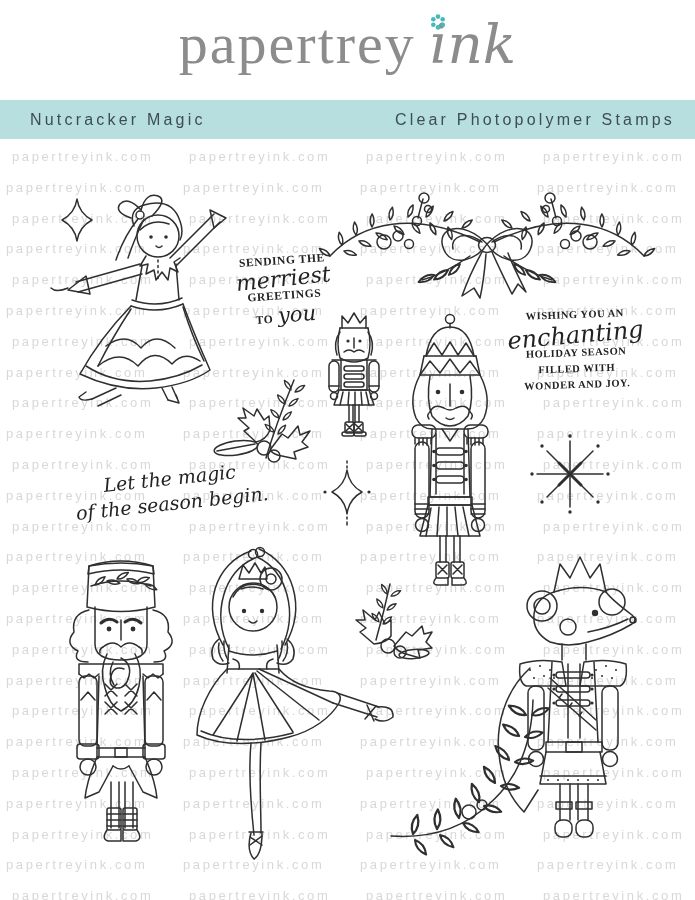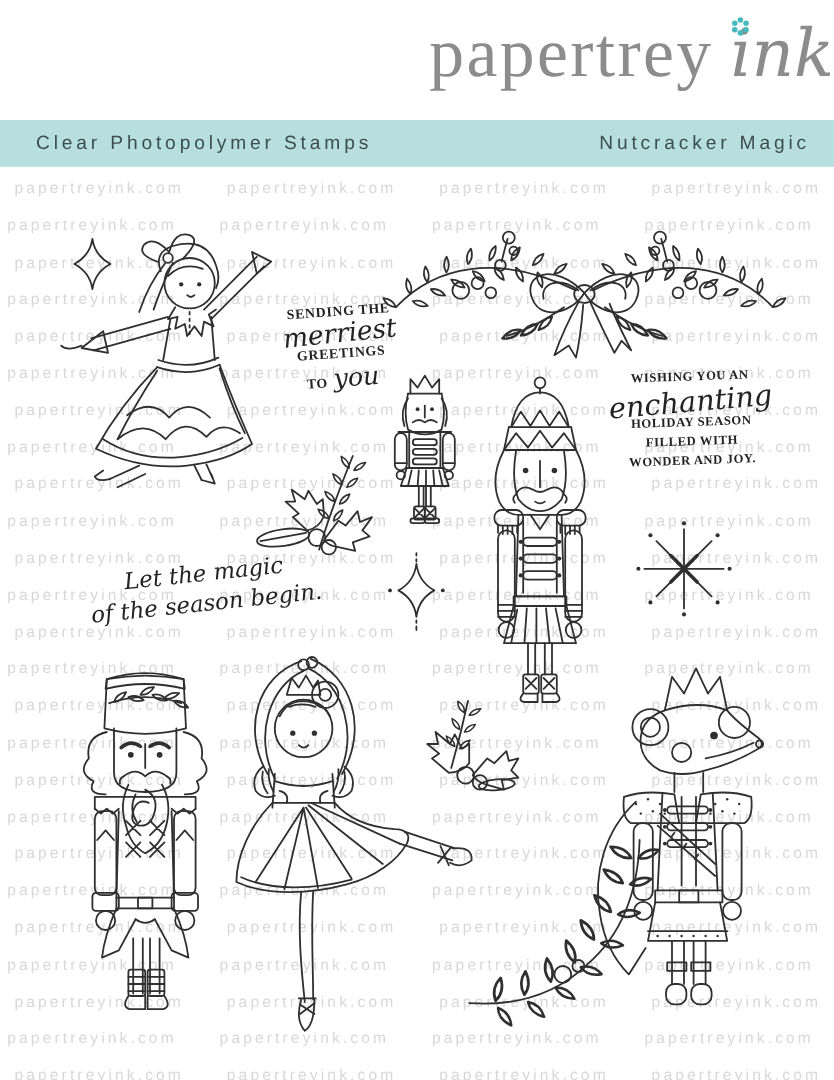--- a/index.html
+++ b/index.html
@@ -1,19 +1,19 @@
 <!DOCTYPE html>
 <html style="--ink: #2f2f2f; --accent: #45b9bb; --logo-fg: #8c8c8c; --banner-bg: #b7dfdf; --banner-fg: #3d4d52; --wm: #d8d8d8;"><head>
 <meta charset="utf-8">
 <style>
   *{margin:0;padding:0;box-sizing:border-box}
   html,body{background:#fff}
   .sheet{position:relative;width:695px;height:900px;background:#fff;overflow:hidden;font-family:"Liberation Sans",sans-serif}
   
-  .logo{position:absolute;top:10px;left:0;width:100%;text-align:right;color:var(--logo-fg,#8c8c8c);white-space:nowrap}
+  .logo{position:absolute;top:10px;left:0;width:100%;text-align:center;color:var(--logo-fg,#8c8c8c);white-space:nowrap}
   .logo-main{font-family:"Liberation Serif",serif;font-size:58px;letter-spacing:2px}
   .logo-accent{font-family:"DejaVu Serif",serif;font-style:italic;font-size:55px;margin-left:14px;position:relative;display:inline-block}
   .logo-flower{position:absolute;left:0px;top:2px}
   
   .banner{position:absolute;top:100px;left:0;width:695px;height:39px;background:var(--banner-bg,#b7dfdf);display:flex;align-items:center;justify-content:space-between;padding:0 20px 0 30px;color:var(--banner-fg,#3d4d52);font-size:16px;letter-spacing:3.2px}
   
   .wm-layer{position:absolute;inset:0}
   .wm{position:absolute;font-size:13px;letter-spacing:2.6px;color:var(--wm,#d8d8d8);white-space:nowrap}
   
   .stamp{position:absolute}
@@ -54,22 +54,22 @@
             <circle cx="12.7" cy="10.7" r="2.3"></circle>
             <circle cx="8" cy="13.4" r="2.3"></circle>
             <circle cx="3.3" cy="10.7" r="2.3"></circle>
             <circle cx="3.3" cy="5.3" r="2.3"></circle>
             <circle cx="8" cy="8" r="2.1" fill="#fff"></circle>
           </g>
         </svg></span>
   </div>
 
   <div class="banner">
+    <span>Nutcracker Magic</span>
     <span>Clear Photopolymer Stamps</span>
-    <span>Nutcracker Magic</span>
   </div>
 
   <div class="wm-layer">
       <span class="wm" style="top: 149px; left: 12px;">papertreyink.com</span>
       <span class="wm" style="top: 149px; left: 189px;">papertreyink.com</span>
       <span class="wm" style="top: 149px; left: 366px;">papertreyink.com</span>
       <span class="wm" style="top: 149px; left: 543px;">papertreyink.com</span>
       <span class="wm" style="top: 179.8px; left: 6px;">papertreyink.com</span>
       <span class="wm" style="top: 179.8px; left: 183px;">papertreyink.com</span>
       <span class="wm" style="top: 179.8px; left: 360px;">papertreyink.com</span>

